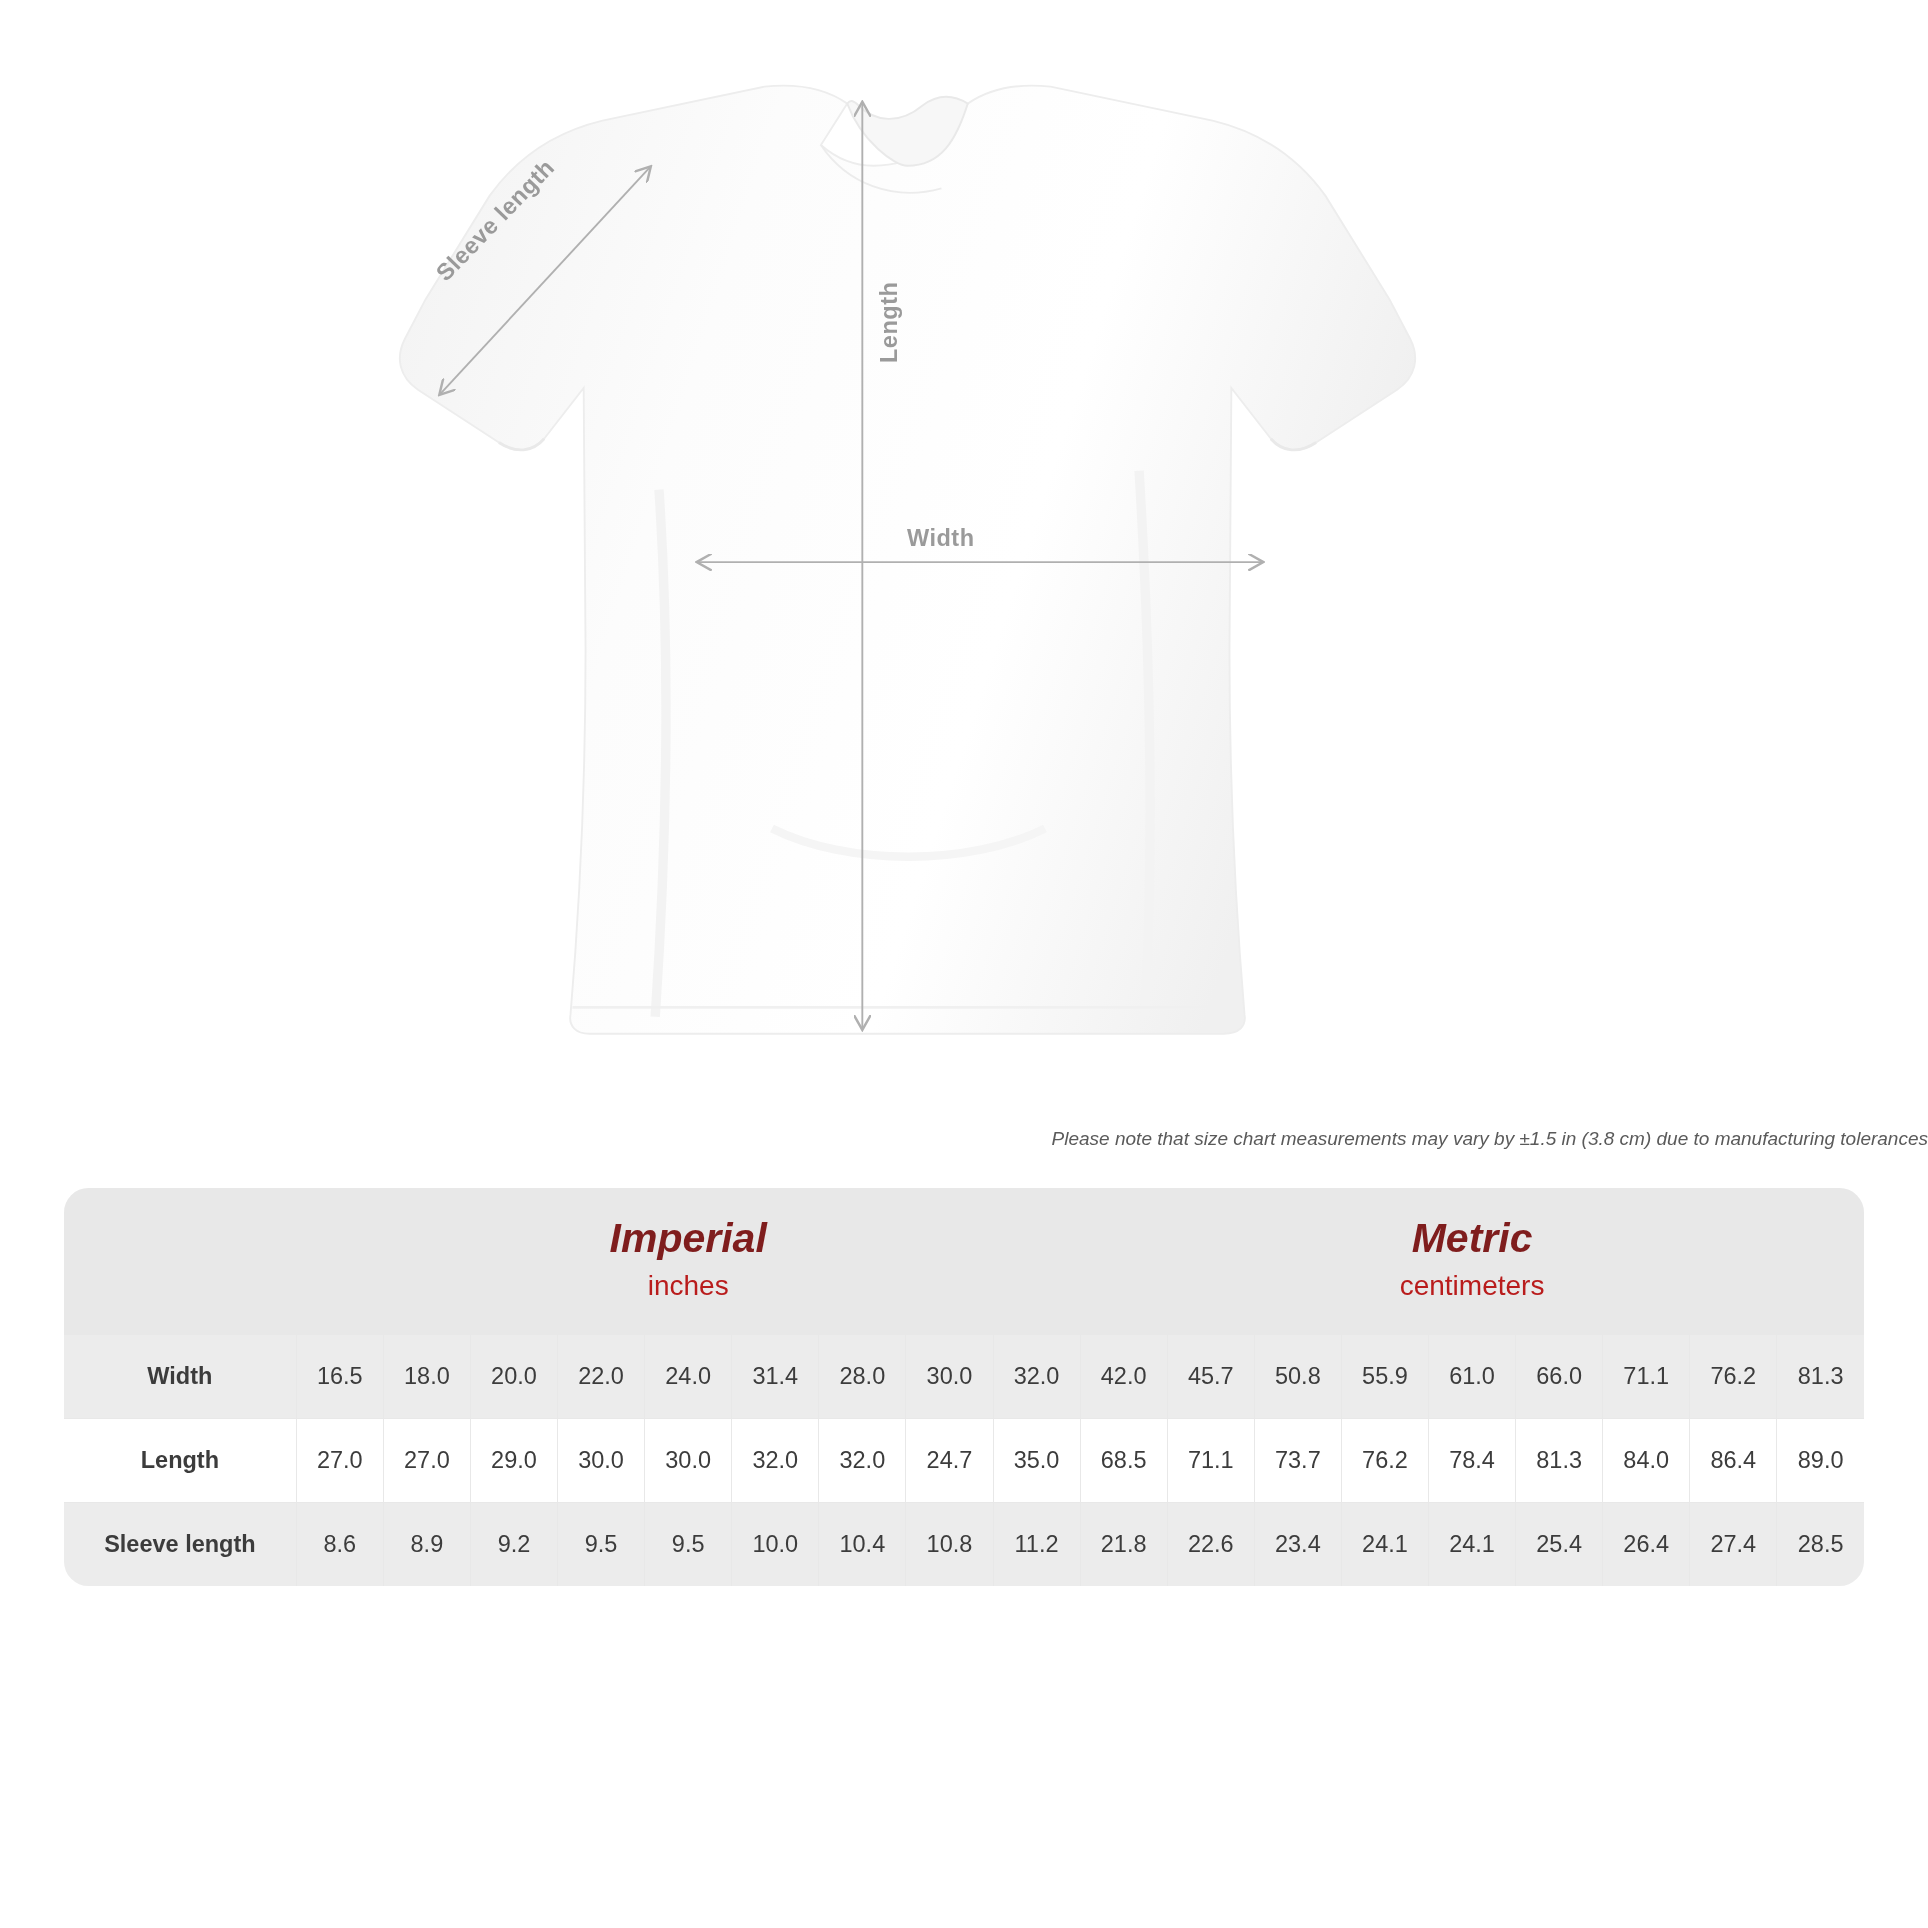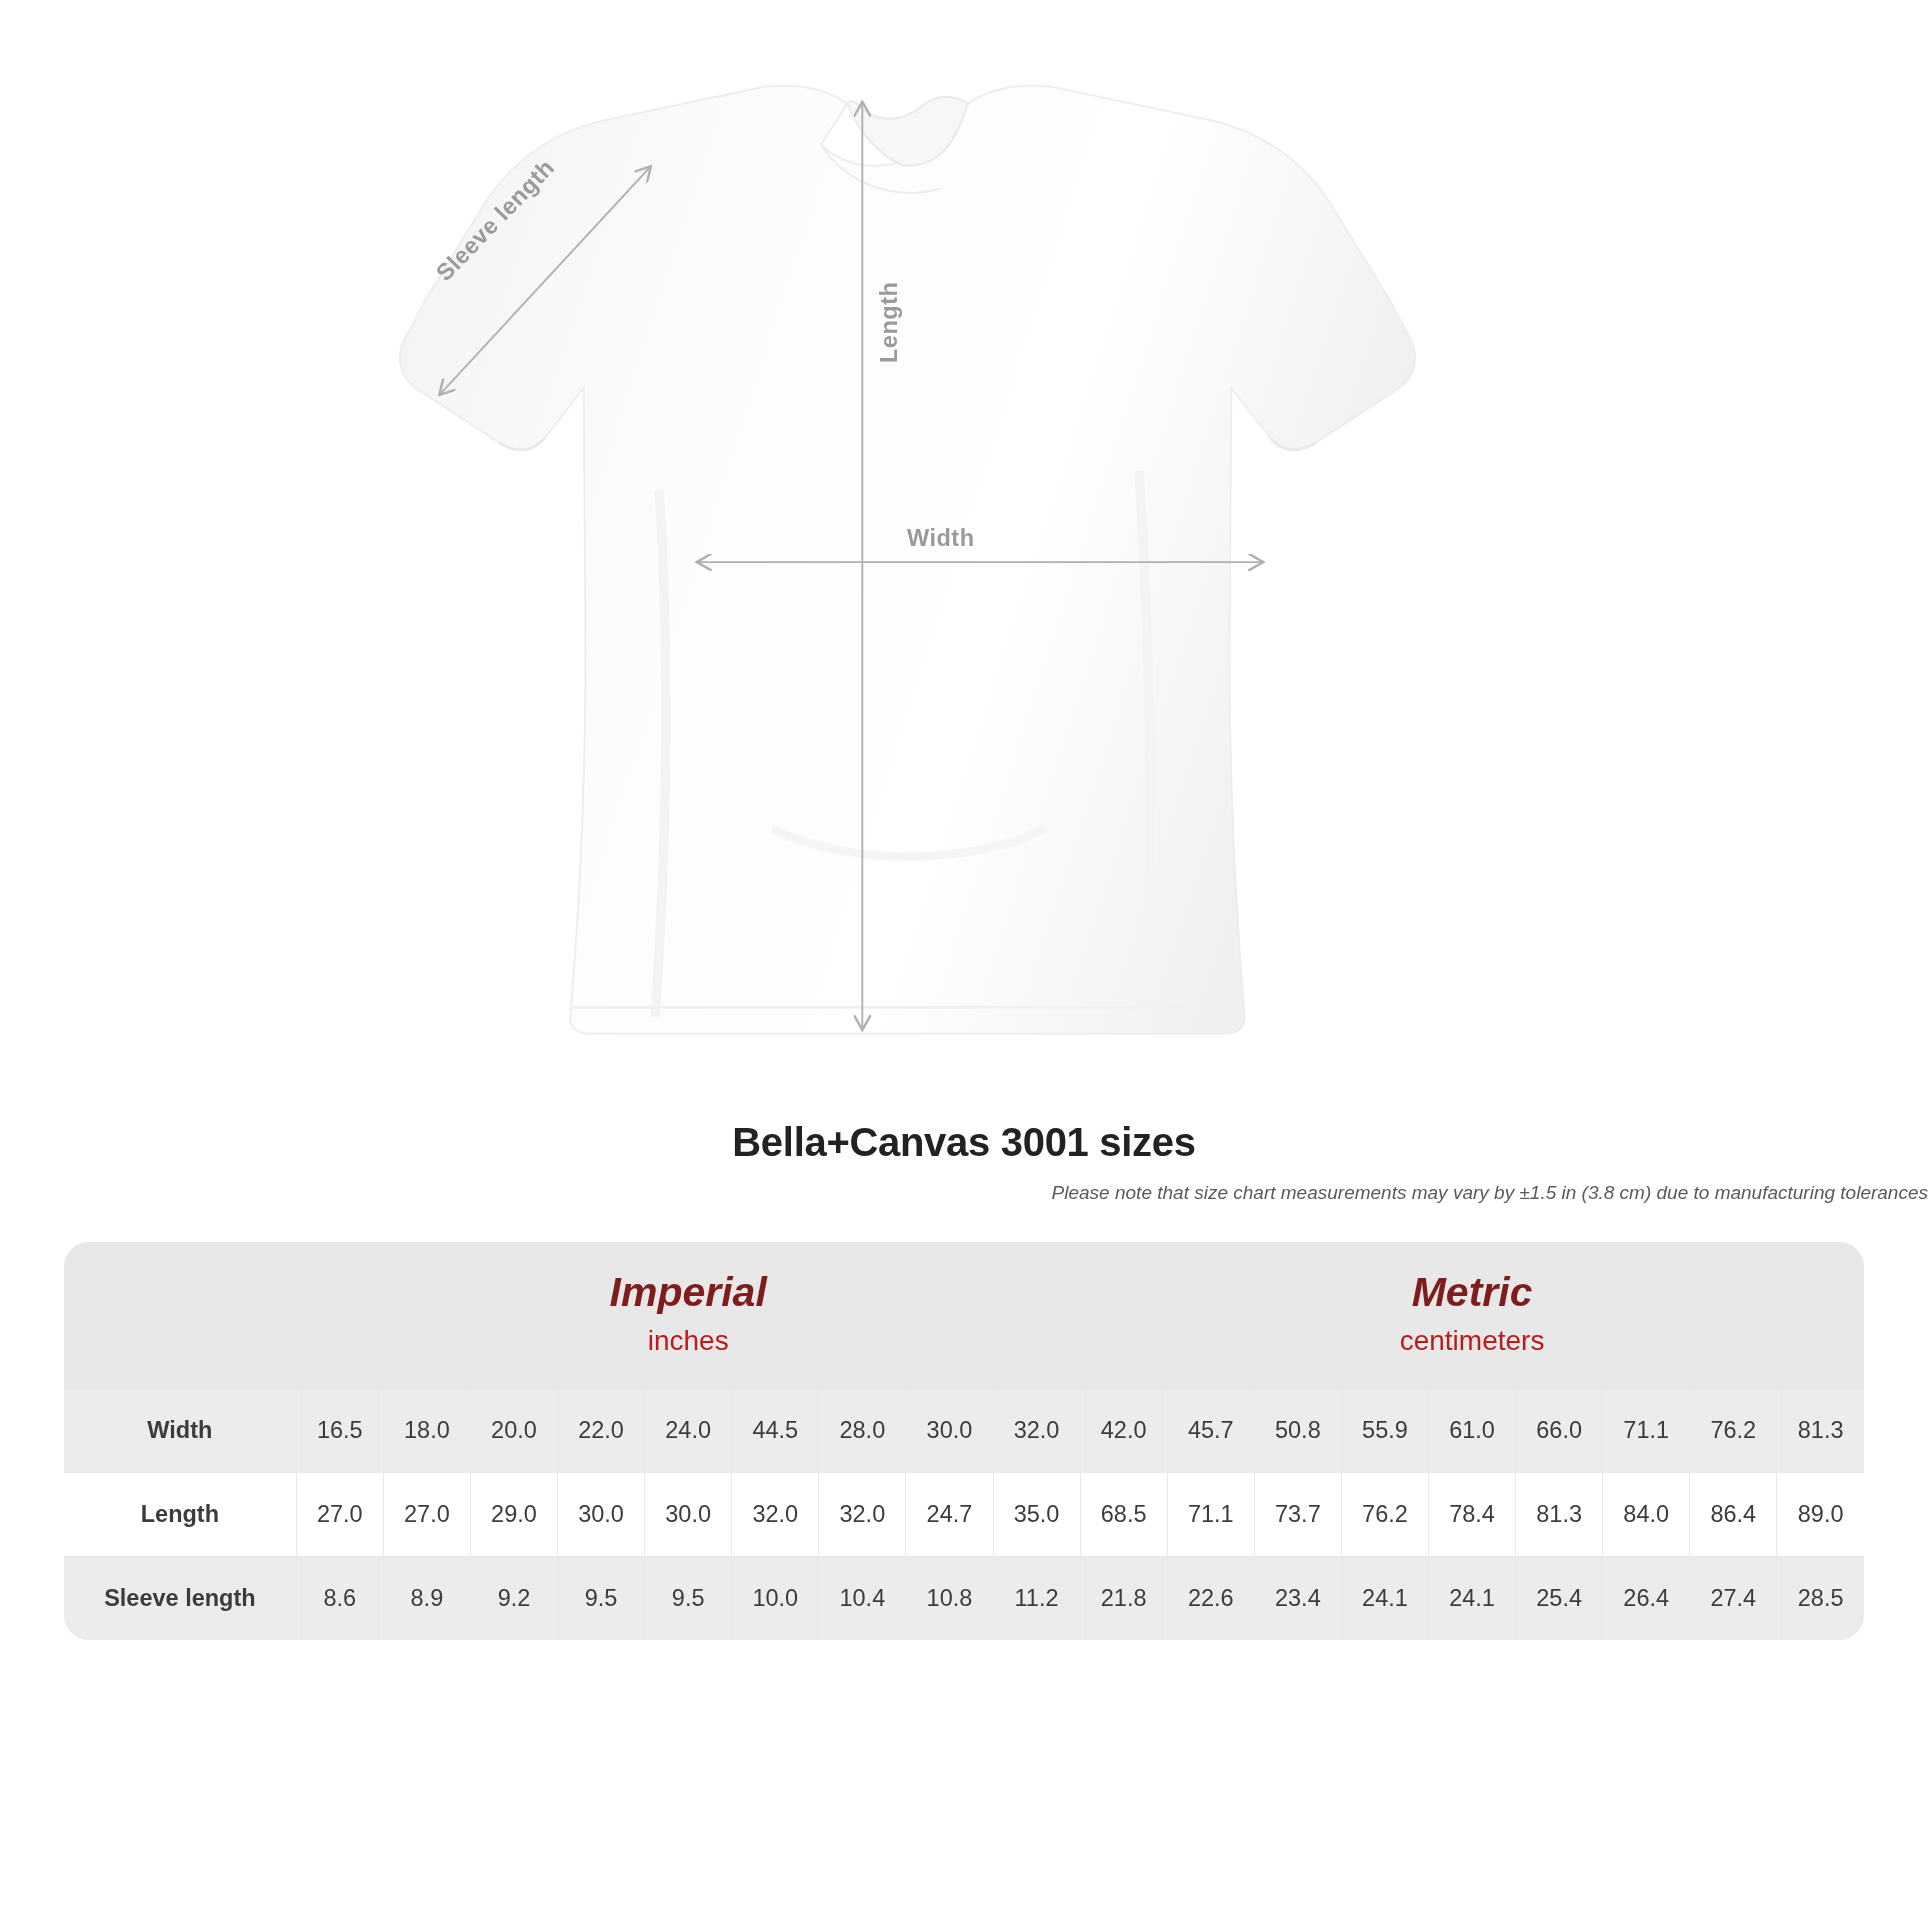--- a/index.html
+++ b/index.html
@@ -222,21 +222,20 @@
         <line x1="742" y1="597" x2="1340" y2="597" marker-start="url(#arrStart)" marker-end="url(#arrEnd)"></line>
       </g>
     </svg>
 
     <div class="dim-label label-sleeve">Sleeve length</div>
     <div class="dim-label label-length">Length</div>
     <div class="dim-label label-width">Width</div>
   </div>
 
   <div class="title-block">
-    <h1 class="chart-title">Bella+Canvas 3001 sizes</h1>
     <div class="chart-note">Please note that size chart measurements may vary by ±1.5 in (3.8 cm) due to manufacturing tolerances</div>
   </div>
 
   <div class="table-wrap">
     <table class="size-table">
       <colgroup>
         <col class="col-label">
         <col class="col-data">
           <col class="col-data">
           <col class="col-data">
@@ -270,21 +269,21 @@
         </tr>
 
 
         <tr class="data-row shaded">
           <td class="row-head">Width</td>
           <td>16.5</td>
           <td>18.0</td>
           <td>20.0</td>
           <td>22.0</td>
           <td>24.0</td>
-          <td>44.5</td>
+          <td>31.4</td>
           <td>28.0</td>
           <td>30.0</td>
           <td>32.0</td>
           <td>42.0</td>
           <td>45.7</td>
           <td>50.8</td>
           <td>55.9</td>
           <td>61.0</td>
           <td>66.0</td>
           <td>71.1</td>

